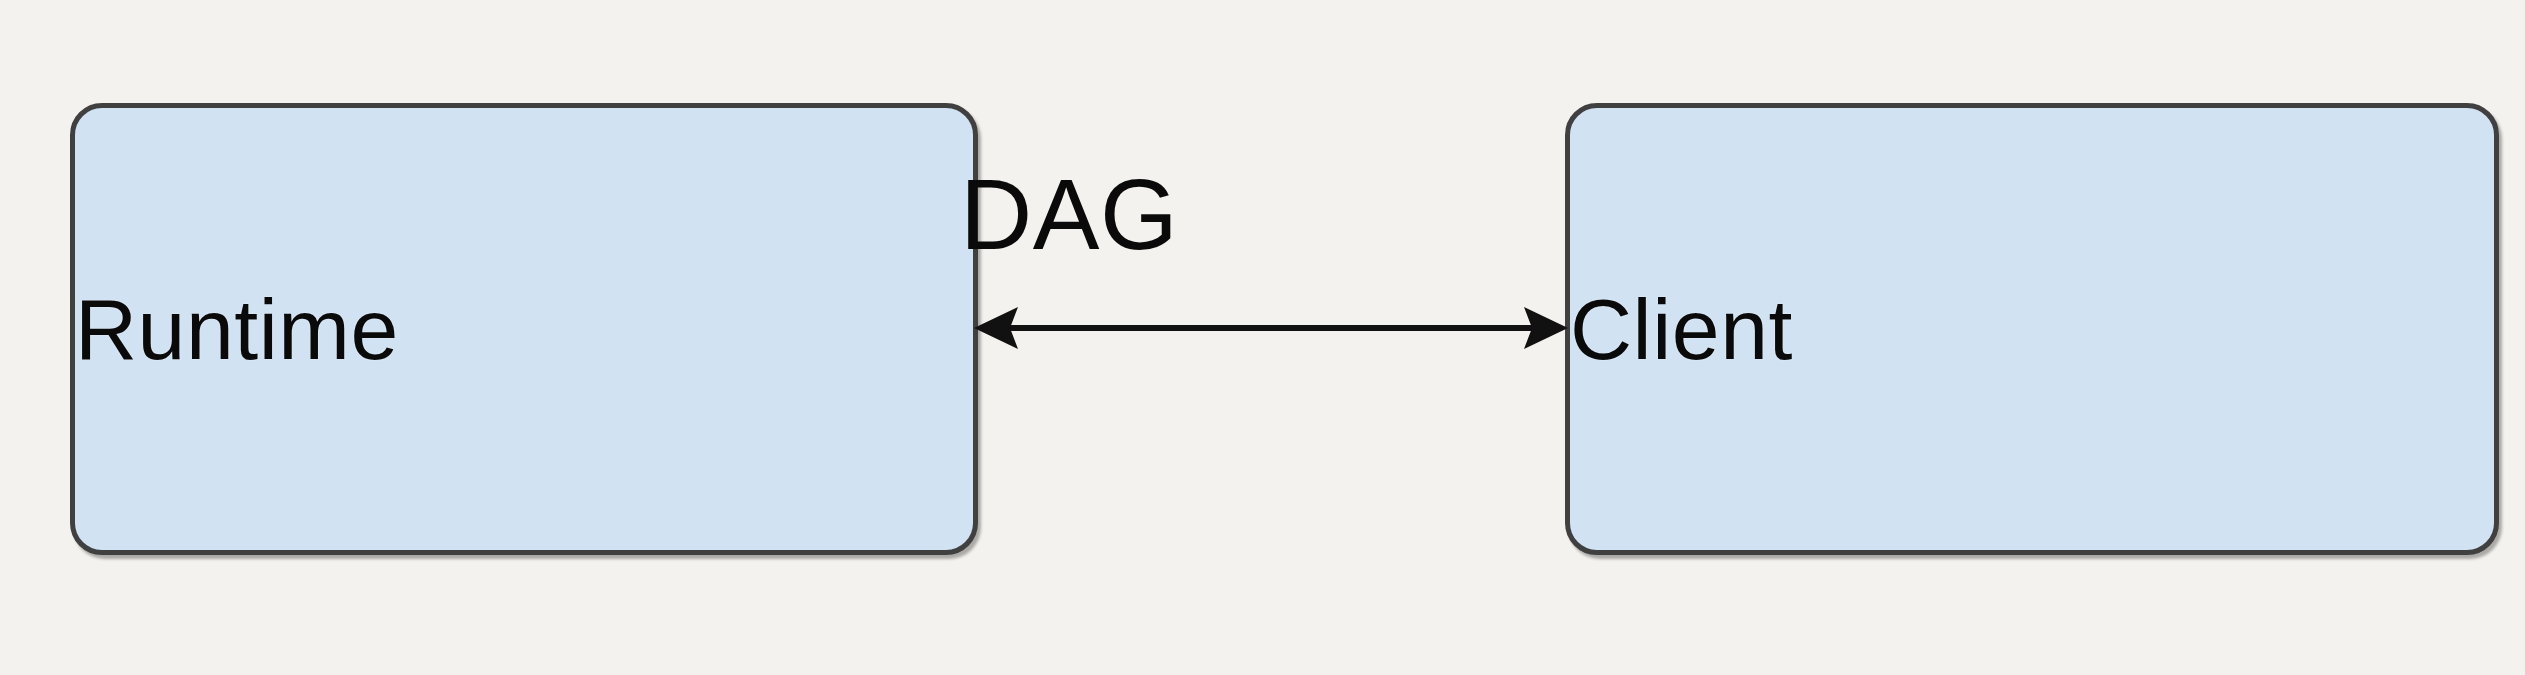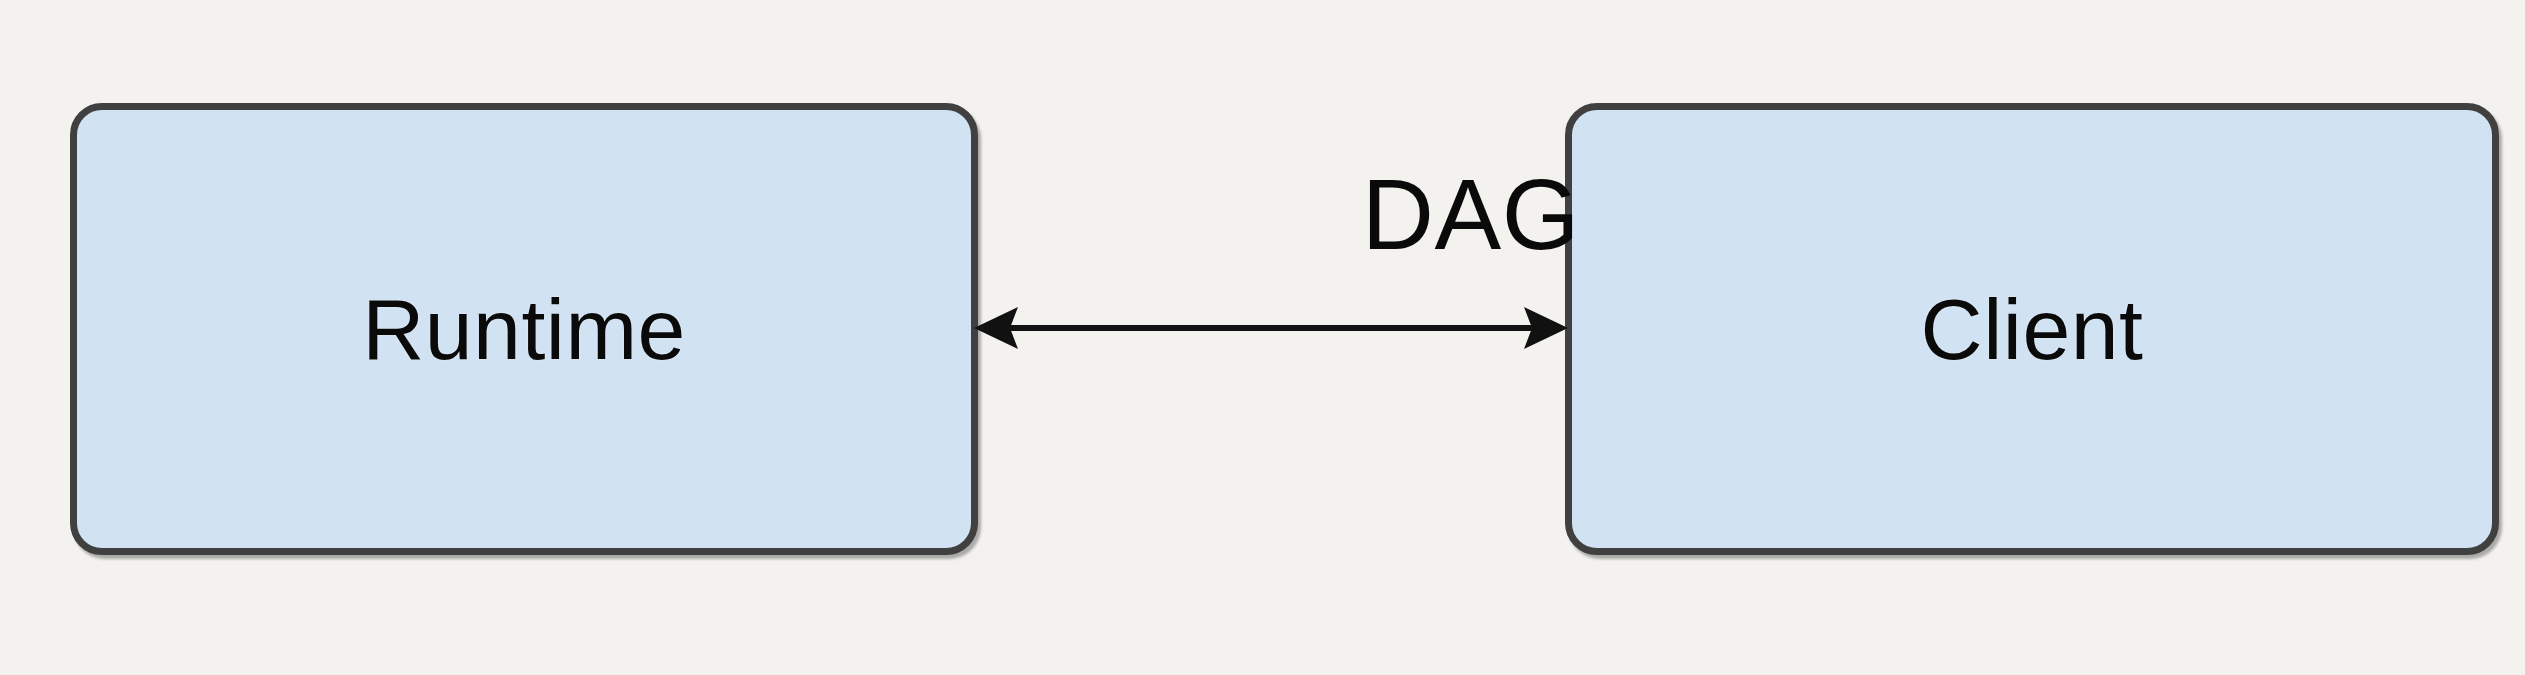--- a/index.html
+++ b/index.html
@@ -20,25 +20,24 @@
     width: 2525px;
     height: 675px;
     background: #f4f2ee;
   }
 
   
   .node {
     position: absolute;
     box-sizing: border-box;
     background: #d1e2f3;
-    border: 7px solid #404040;
+    border: 5px solid #404040;
     border-radius: 32px;
     display: flex;
     align-items: center;
-    justify-content: center;
     box-shadow: 3px 4px 3px rgba(0,0,0,0.30);
   }
   .node-label {
     font-family: "Liberation Sans", sans-serif;
     font-size: 86px;
     line-height: 1;
     color: #0a0a0a;
     letter-spacing: 0.5px;
     white-space: nowrap;
     text-shadow: 0 0 2px rgba(255,255,255,0.55);
@@ -71,21 +70,21 @@
     height: 100px;
     overflow: visible;
   }
 
   
   #edge-label-dag {
     position: absolute;
     left: 960px;
     top: 160px;
     width: 620px;
-    text-align: right;
+    text-align: left;
     font-family: "Liberation Sans", sans-serif;
     font-size: 100px;
     line-height: 1.08;
     color: #0a0a0a;
     letter-spacing: 0.5px;
     white-space: nowrap;
   }
 </style>
 </head>
 <body>

